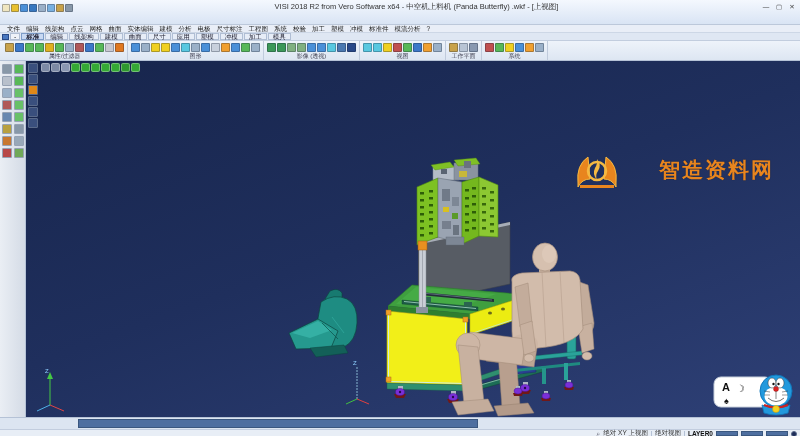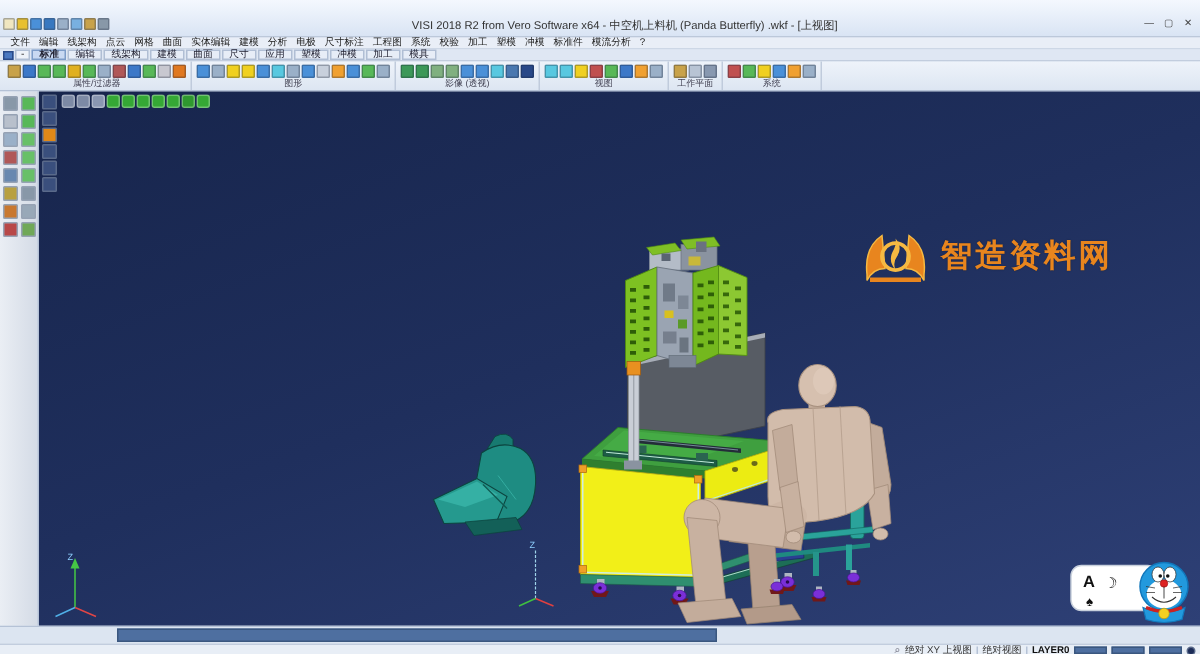--- a/index.html
+++ b/index.html
@@ -1,20 +1,20 @@
 <!DOCTYPE html>
 <html><head>
 <meta charset="utf-8">
 <style>
   * { margin:0; padding:0; box-sizing:border-box; }
   html,body { width:800px; height:436px; overflow:hidden; }
   body { font-family:"Liberation Sans","DejaVu Sans",sans-serif; background:#dce6f4; }
 
   
-  .titlebar { height:11px; background:linear-gradient(#f4f8fe,#d9e4f4); display:flex; align-items:flex-start; padding:12px 2px; border-bottom:1px solid #bcc8da; }
+  .titlebar { height:11px; background:linear-gradient(#f4f8fe,#d9e4f4); display:flex; align-items:flex-end; padding:12px 2px; border-bottom:1px solid #bcc8da; }
   .qa-icons { display:flex; gap:1px; align-items:center; }
   .qa-icon { width:8px; height:8px; border-radius:1px; border:1px solid rgba(60,70,90,.4); }
   .title-text { flex:1; text-align:center; font-size:7.5px; color:#333; white-space:nowrap; overflow:hidden; }
   .win-controls { display:flex; gap:1px; }
   .win-btn { width:12px; height:9px; font-size:6.5px; line-height:8px; text-align:center; color:#444; }
 
   
   .menubar { height:8px; background:#e9eef7; display:flex; align-items:center; gap:0; padding:0 4px; border-bottom:1px solid #cdd7e6; }
   .menu-item { font-size:6.5px; color:#222; padding:0 3px; line-height:8px; white-space:nowrap; }
 
@@ -39,21 +39,21 @@
 
   .viewport { position:relative; flex:1; background:linear-gradient(160deg,#17254c 0%,#1f2f5d 48%,#2e4076 100%); overflow:hidden; }
   .vp-topicons { position:absolute; left:15px; top:2px; display:flex; gap:1px; z-index:5; }
   .vp-icon { width:9px; height:9px; border-radius:2px; border:1px solid rgba(255,255,255,.3); }
   .vp-sideicons { position:absolute; left:2px; top:2px; display:flex; flex-direction:column; gap:1px; z-index:5; }
   .vps-icon { width:10px; height:10px; border:1px solid #5a6a8a; border-radius:1px; }
 
   svg.scene { position:absolute; inset:0; width:100%; height:100%; z-index:1; }
 
   .watermark { position:absolute; left:548px; top:88px; display:flex; align-items:center; gap:7px; z-index:4; }
-  .watermark-text { font-size:21px; font-weight:bold; color:#e8851e; letter-spacing:2px; white-space:nowrap; text-shadow:0 0 1px rgba(0,0,0,.4); }
+  .watermark-text { font-size:21px; font-weight:bold; color:#e8851e; letter-spacing:2px; white-space:nowrap; text-shadow:0 0 1px rgba(0,0,0,.4);margin-left:32px; }
 
   .sticker { position:absolute; left:686px; top:306px; width:92px; height:50px; z-index:4; }
 
   
   .status-a { height:12px; background:#dce5f1; display:flex; align-items:stretch; border-top:1px solid #b5c2d6; }
   .sa-pad { width:78px; }
   .prompt-bar { width:400px; background:#4e6fa0; border:1px solid #3a577f; margin:1px 0; }
   .sa-rest { flex:1; }
 
   .status-b { height:8px; background:#e8eef6; display:flex; align-items:center; justify-content:flex-end; gap:3px; padding:0 3px; font-size:6.5px; color:#333; border-top:1px solid #c2cdde; }

